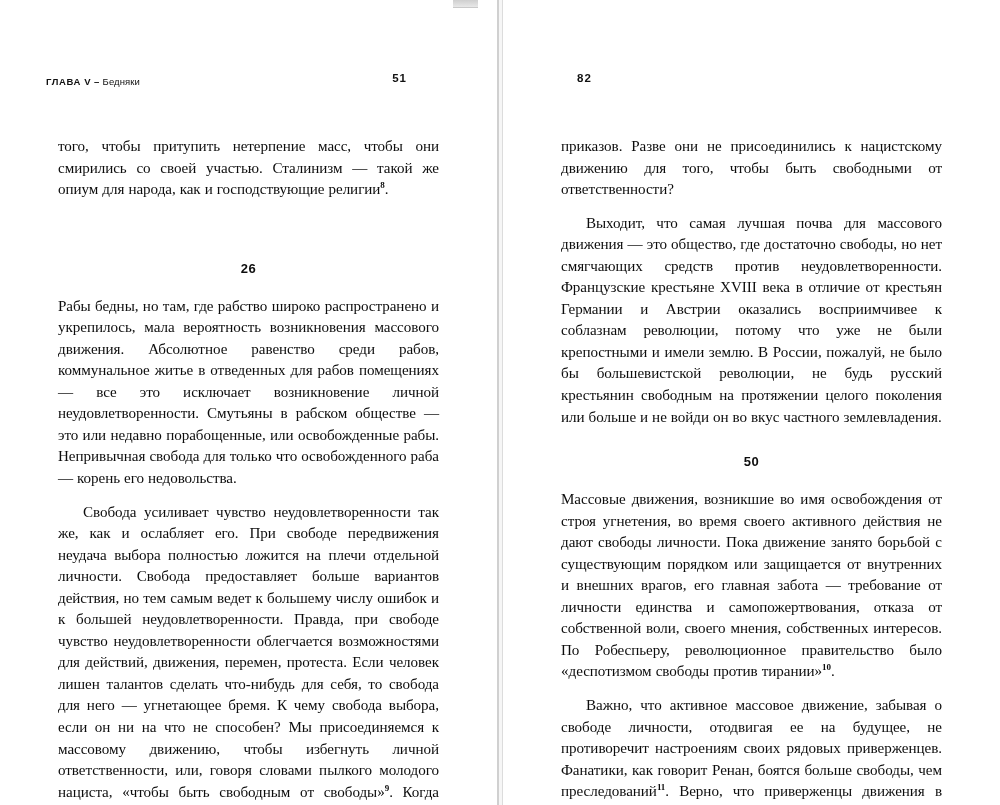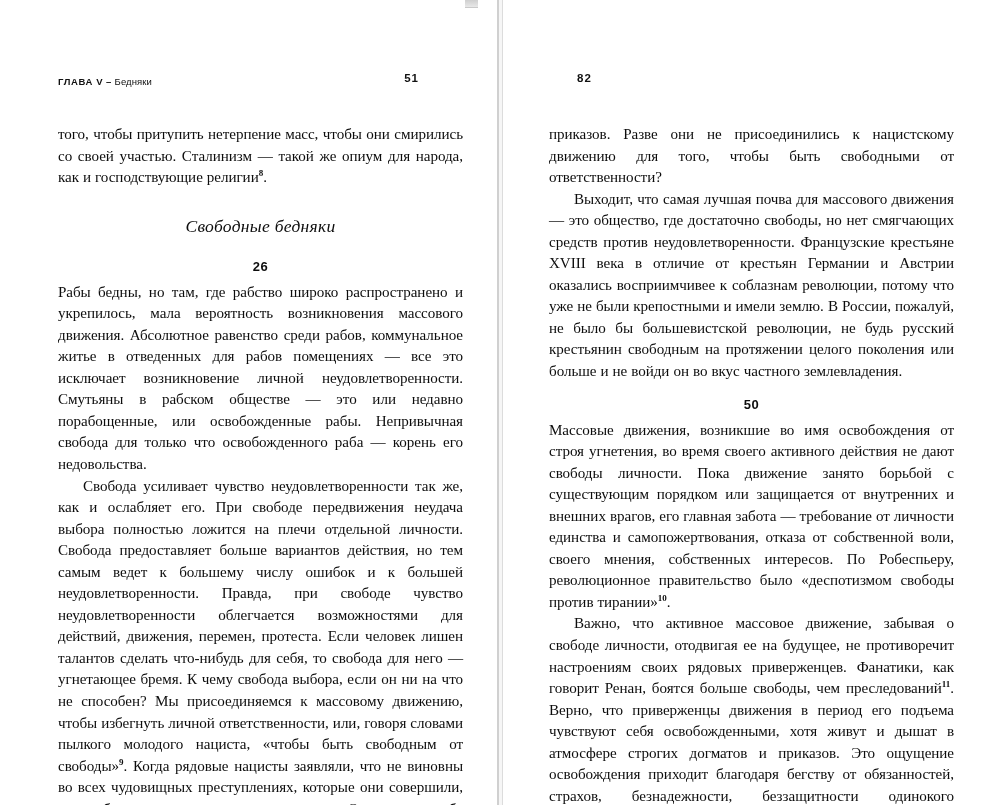--- a/index.html
+++ b/index.html
@@ -64,21 +64,21 @@
     background: #f6f6f6;
   }
 
   
   .page {
     position: absolute;
     top: 0;
     height: 805px;
     background: #ffffff;
   }
-  .page-left  { left: 12px;   width: 453px; }
+  .page-left  { left: 0px;   width: 453px; }
   .page-right { left: 503px; width: 497px; }
 
   
   .runhead {
     position: absolute;
     top: 74px;
     height: 16px;
     line-height: 16px;
     font-family: "Liberation Sans", "DejaVu Sans", sans-serif;
     font-size: 9.5px;
@@ -111,21 +111,21 @@
   .folio-right { left: 46px; }
 
   
   .column {
     position: absolute;
     left: 46px;
     width: 405px;
     top: 124px;
   }
   .column p {
-    margin: 0;
+    margin: 12px;
     font-size: 15.1px;
     line-height: 21.55px;
     text-align: justify;
     text-justify: inter-word;
     letter-spacing: -0.05px;
     word-spacing: 0.3px;
     font-weight: 500;
     -webkit-font-smoothing: none;
   }
   .column p.indent { text-indent: 25px; }
@@ -183,21 +183,20 @@
     </div>
 
     <div class="folio folio-left">51</div>
 
     <div class="column">
 
       <p class="noindent"><span>того, чтобы притупить нетерпение масс, чтобы они смирились со своей участью. Сталинизм — такой же опиум для народа, как и господствующие религии</span><sup>8</sup><span>.</span></p>
 
       <div class="sp-26"></div>
 
-      <h2 class="section-title">Свободные бедняки</h2>
 
       <div class="sp-22"></div>
 
       <div class="section-number">26</div>
 
       <div class="sp-8"></div>
 
       <p class="noindent">Рабы бедны, но там, где рабство широко распространено и укрепилось, мала вероятность возникновения массового движения. Абсолютное равенство среди рабов, коммунальное житье в отведенных для рабов помещениях — все это исключает возникновение личной неудовлетворенности. Смутьяны в рабском обществе — это или недавно порабощенные, или освобожденные рабы. Непривычная свобода для только что освобожденного раба — корень его недовольства.</p>
 
       <p class="indent"><span>Свобода усиливает чувство неудовлетворенности так же, как и ослабляет его. При свободе передвижения неудача выбора полностью ложится на плечи отдельной личности. Свобода предоставляет больше вариантов действия, но тем самым ведет к большему числу ошибок и к большей неудовлетворенности. Правда, при свободе чувство неудовлетворенности облегчается возможностями для действий, движения, перемен, протеста. Если человек лишен талантов сделать что-нибудь для себя, то свобода для него — угнетающее бремя. К чему свобода выбора, если он ни на что не способен? Мы присоединяемся к массовому движению, чтобы избегнуть личной ответственности, или, говоря словами пылкого молодого нациста, «чтобы быть свободным от свободы»</span><sup>9</sup><span>. Когда рядовые нацисты заявляли, что не виновны во всех чудовищных преступлениях, которые они совершили, — это было не просто наглым лицемерием. Они считали себя обманутыми и оклеветанными, когда на их плечи взваливали ответственность за исполнение</span></p>

